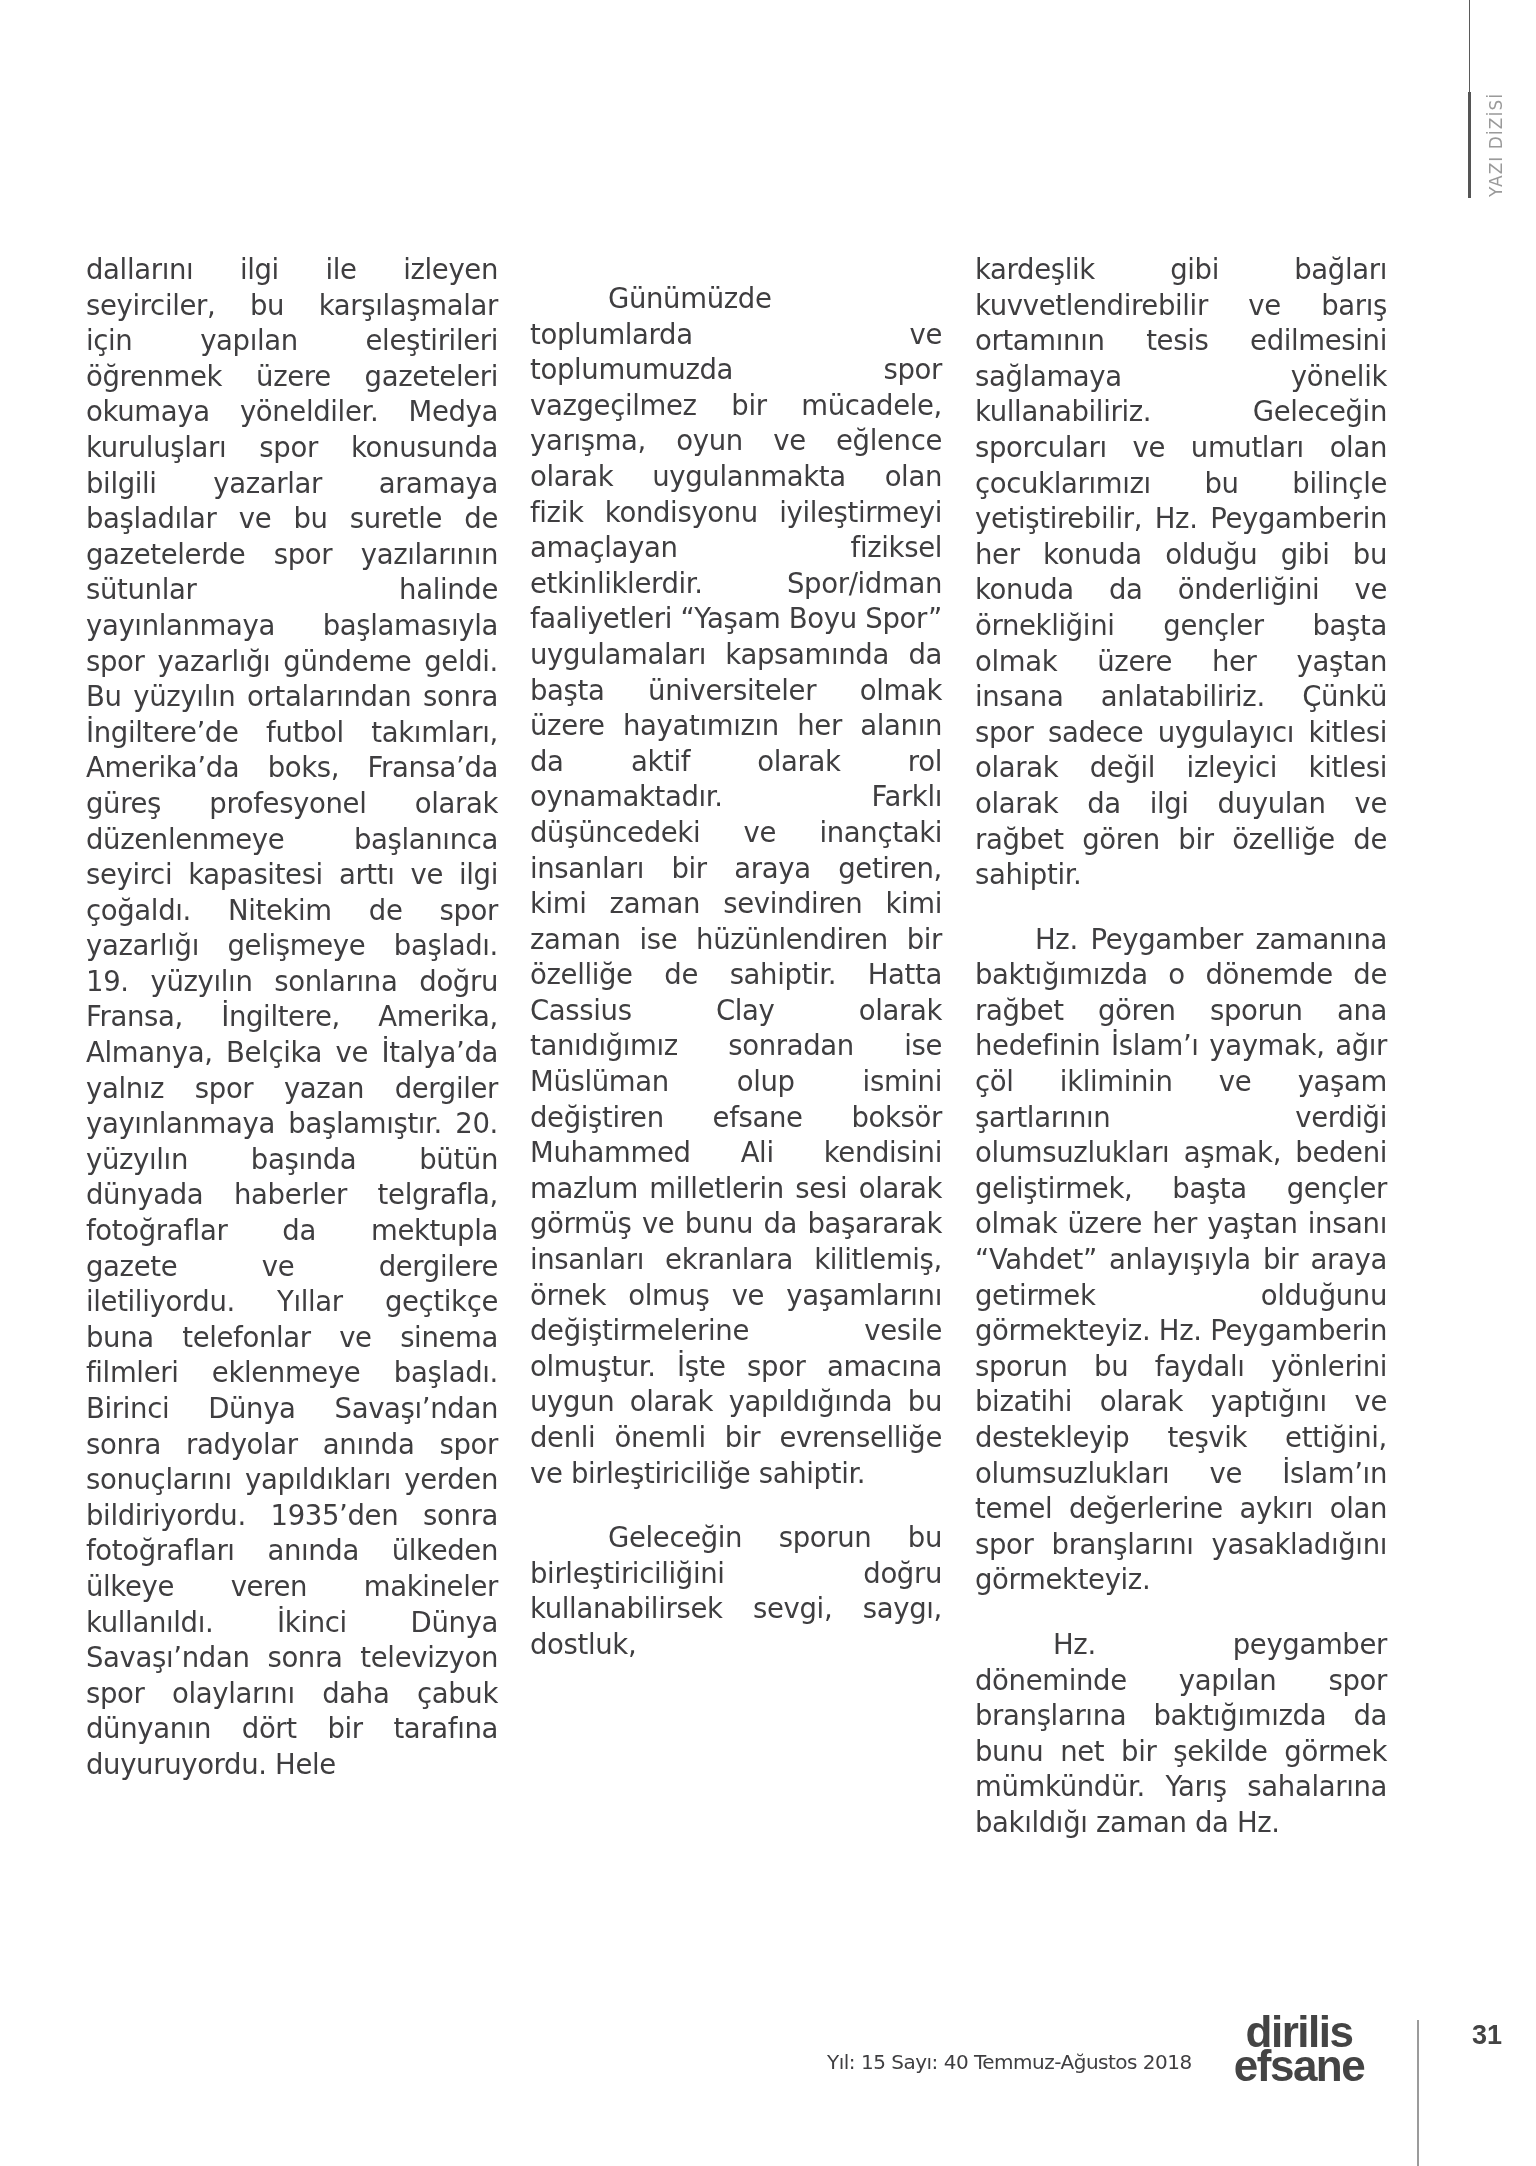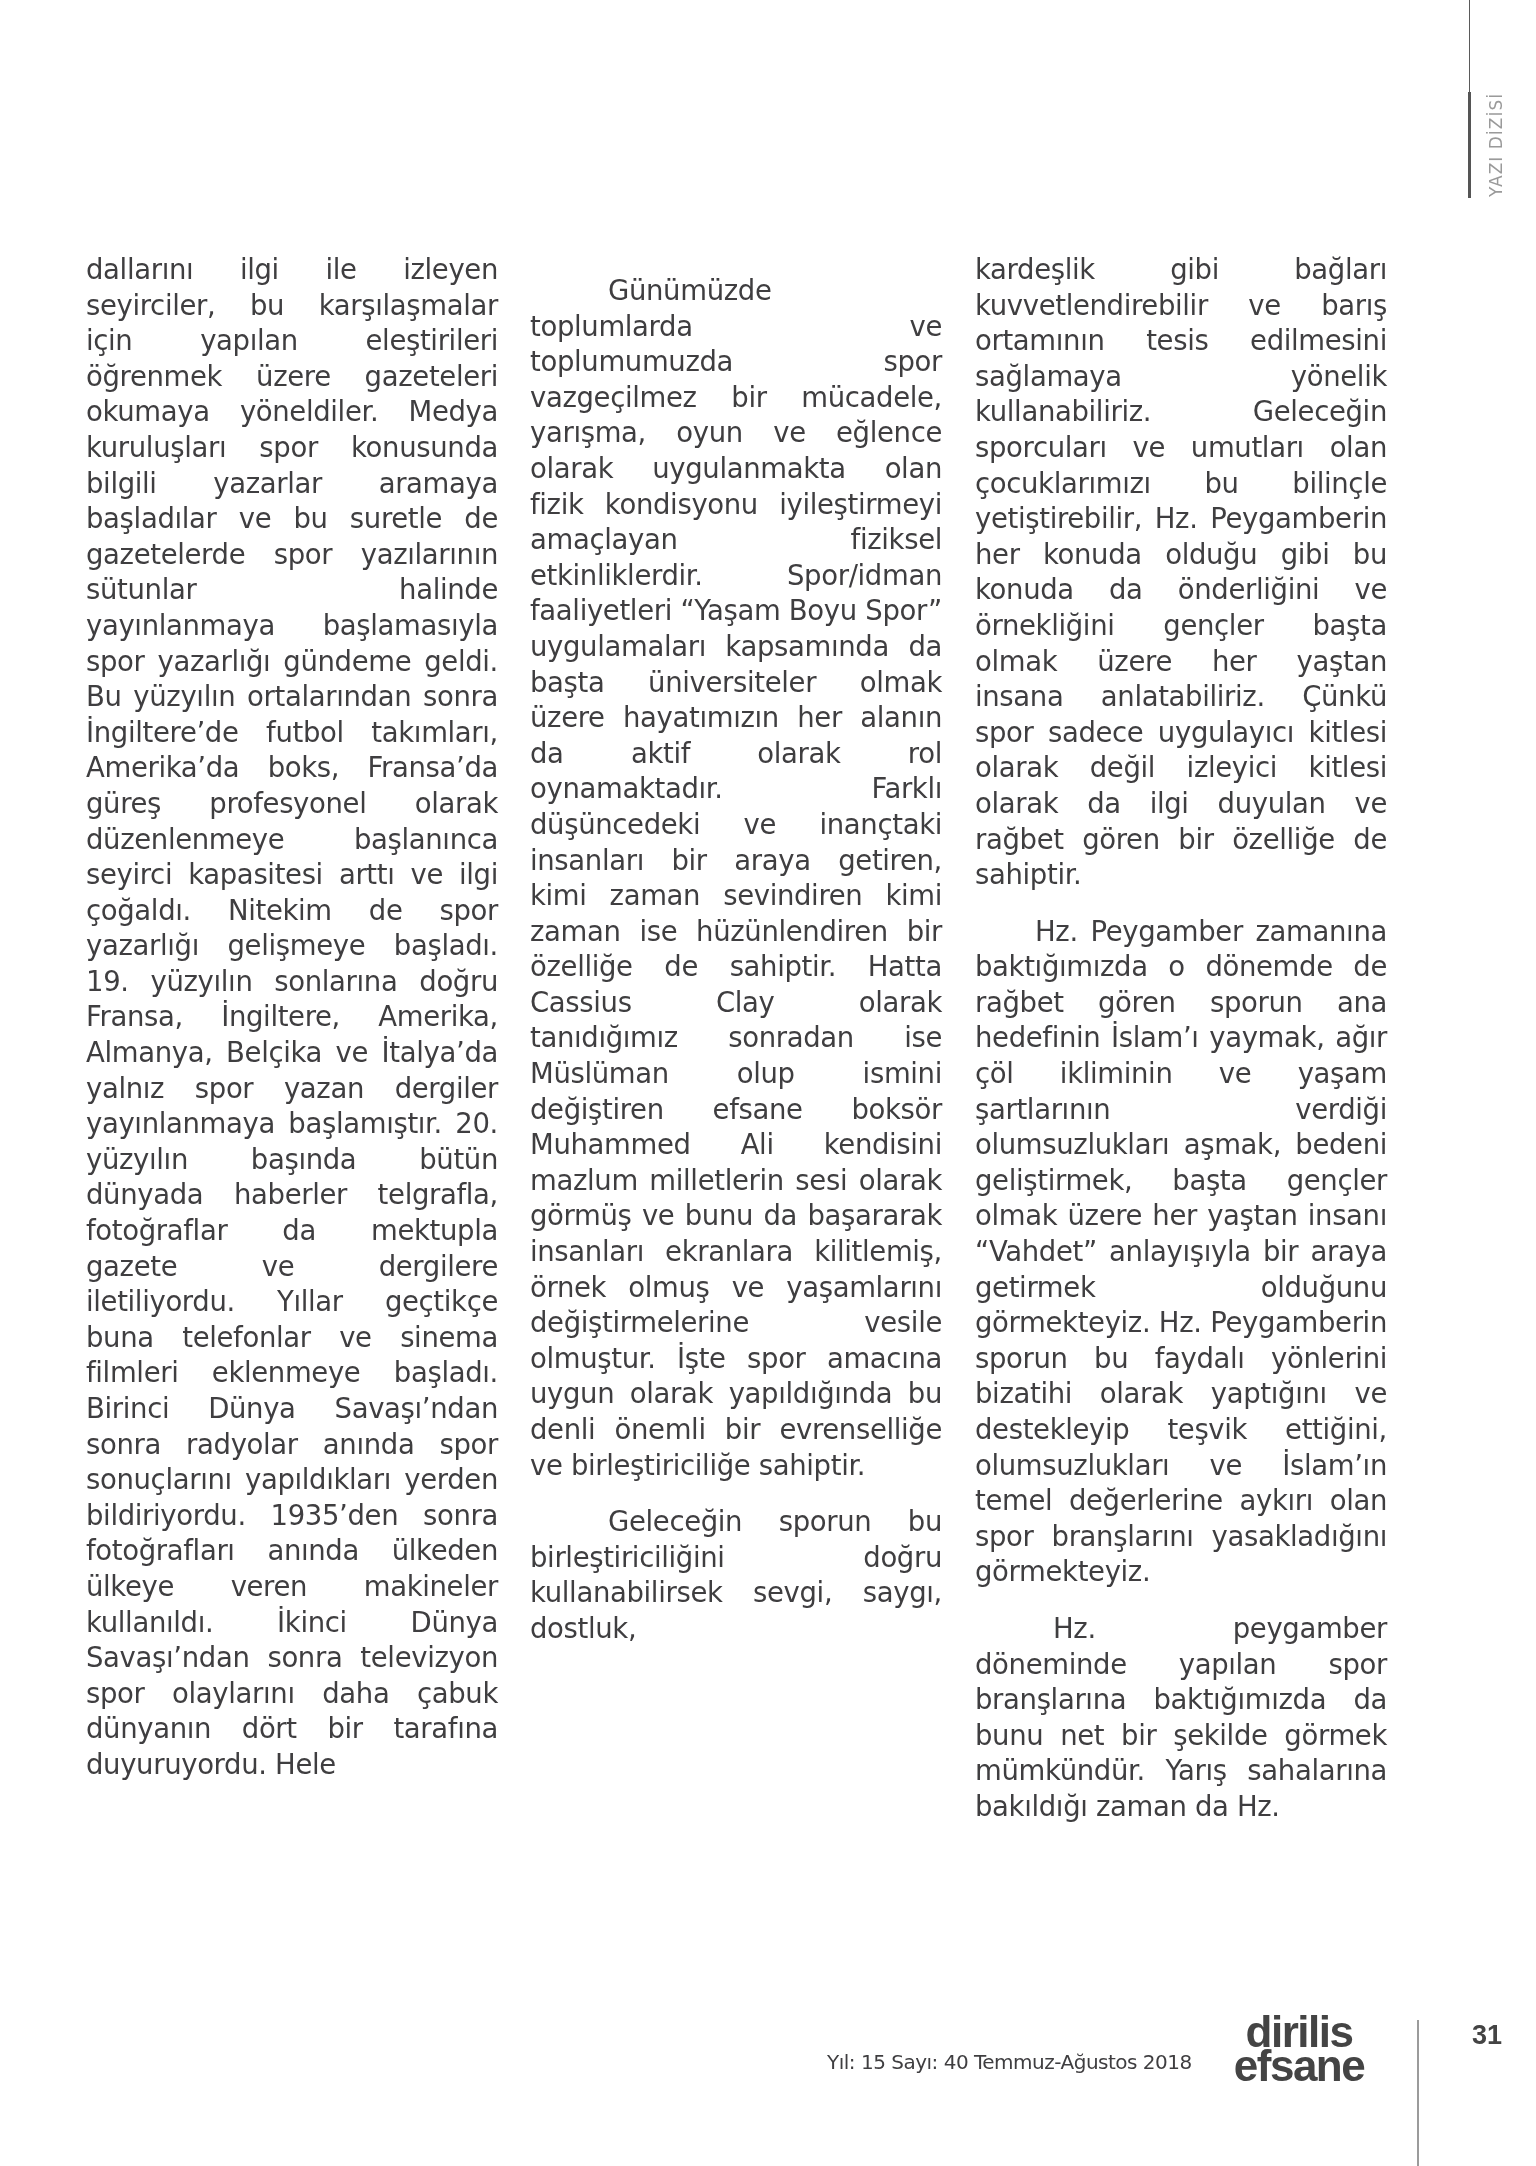--- a/index.html
+++ b/index.html
@@ -21,21 +21,21 @@
     }
     .column {
       position: absolute; top: 252px; width: 412px;
       font-size: 27.5px; line-height: 35.6px; text-align: justify;
       hyphens: manual; word-spacing: 0px; letter-spacing: -0.35px;
     }
     .col-1 { left: 86px; }
     .col-2 { left: 530px; }
     .col-3 { left: 975px; }
     .column p { margin: 0; }
-    .column p.gap { margin-top: 21px; }
+    .column p.gap { margin-top: 29px; }
     .column p.indent { text-indent: 78px; }
     .column p.indent-small { text-indent: 60px; }
     .footer-meta {
       position: absolute; left: 827px; top: 2018px;
       font-size: 20px; color: #3f3e40; letter-spacing: -0.5px; white-space: nowrap; margin-top: 32px;
     }
     .logo {
       position: absolute; left: 1229px; top: 2014px; width: 140px;
       font-family: "Liberation Sans", sans-serif; font-weight: bold; color: #444444;
       text-align: center; letter-spacing: -1.5px;

